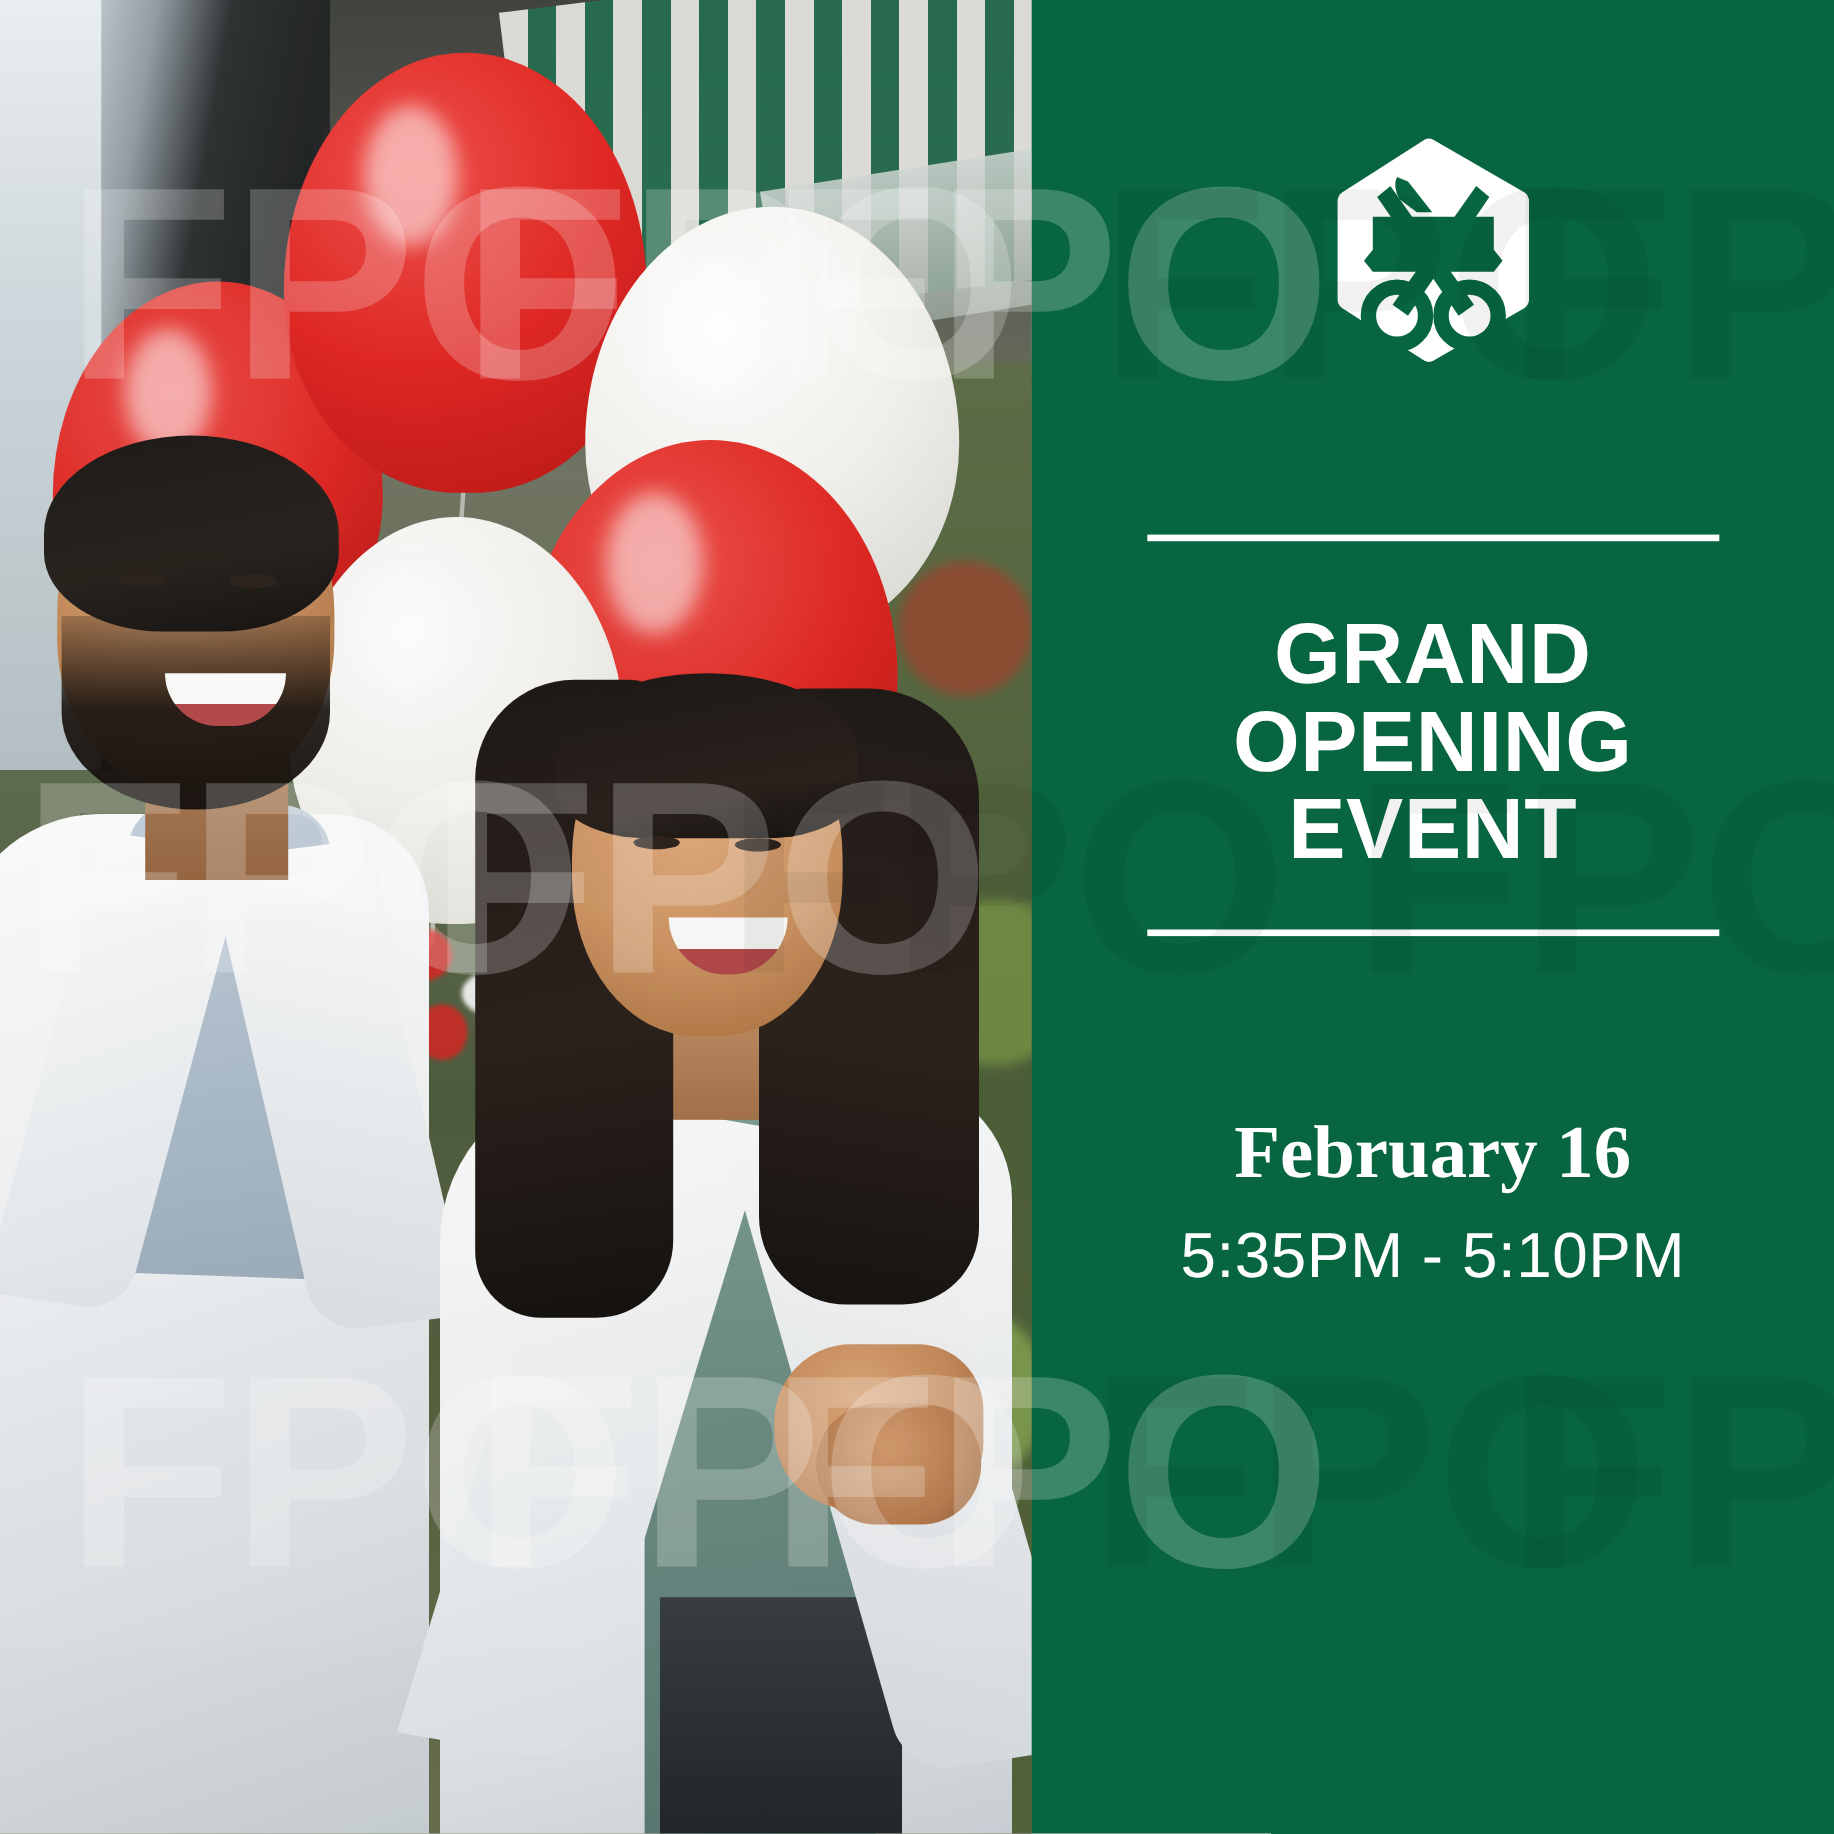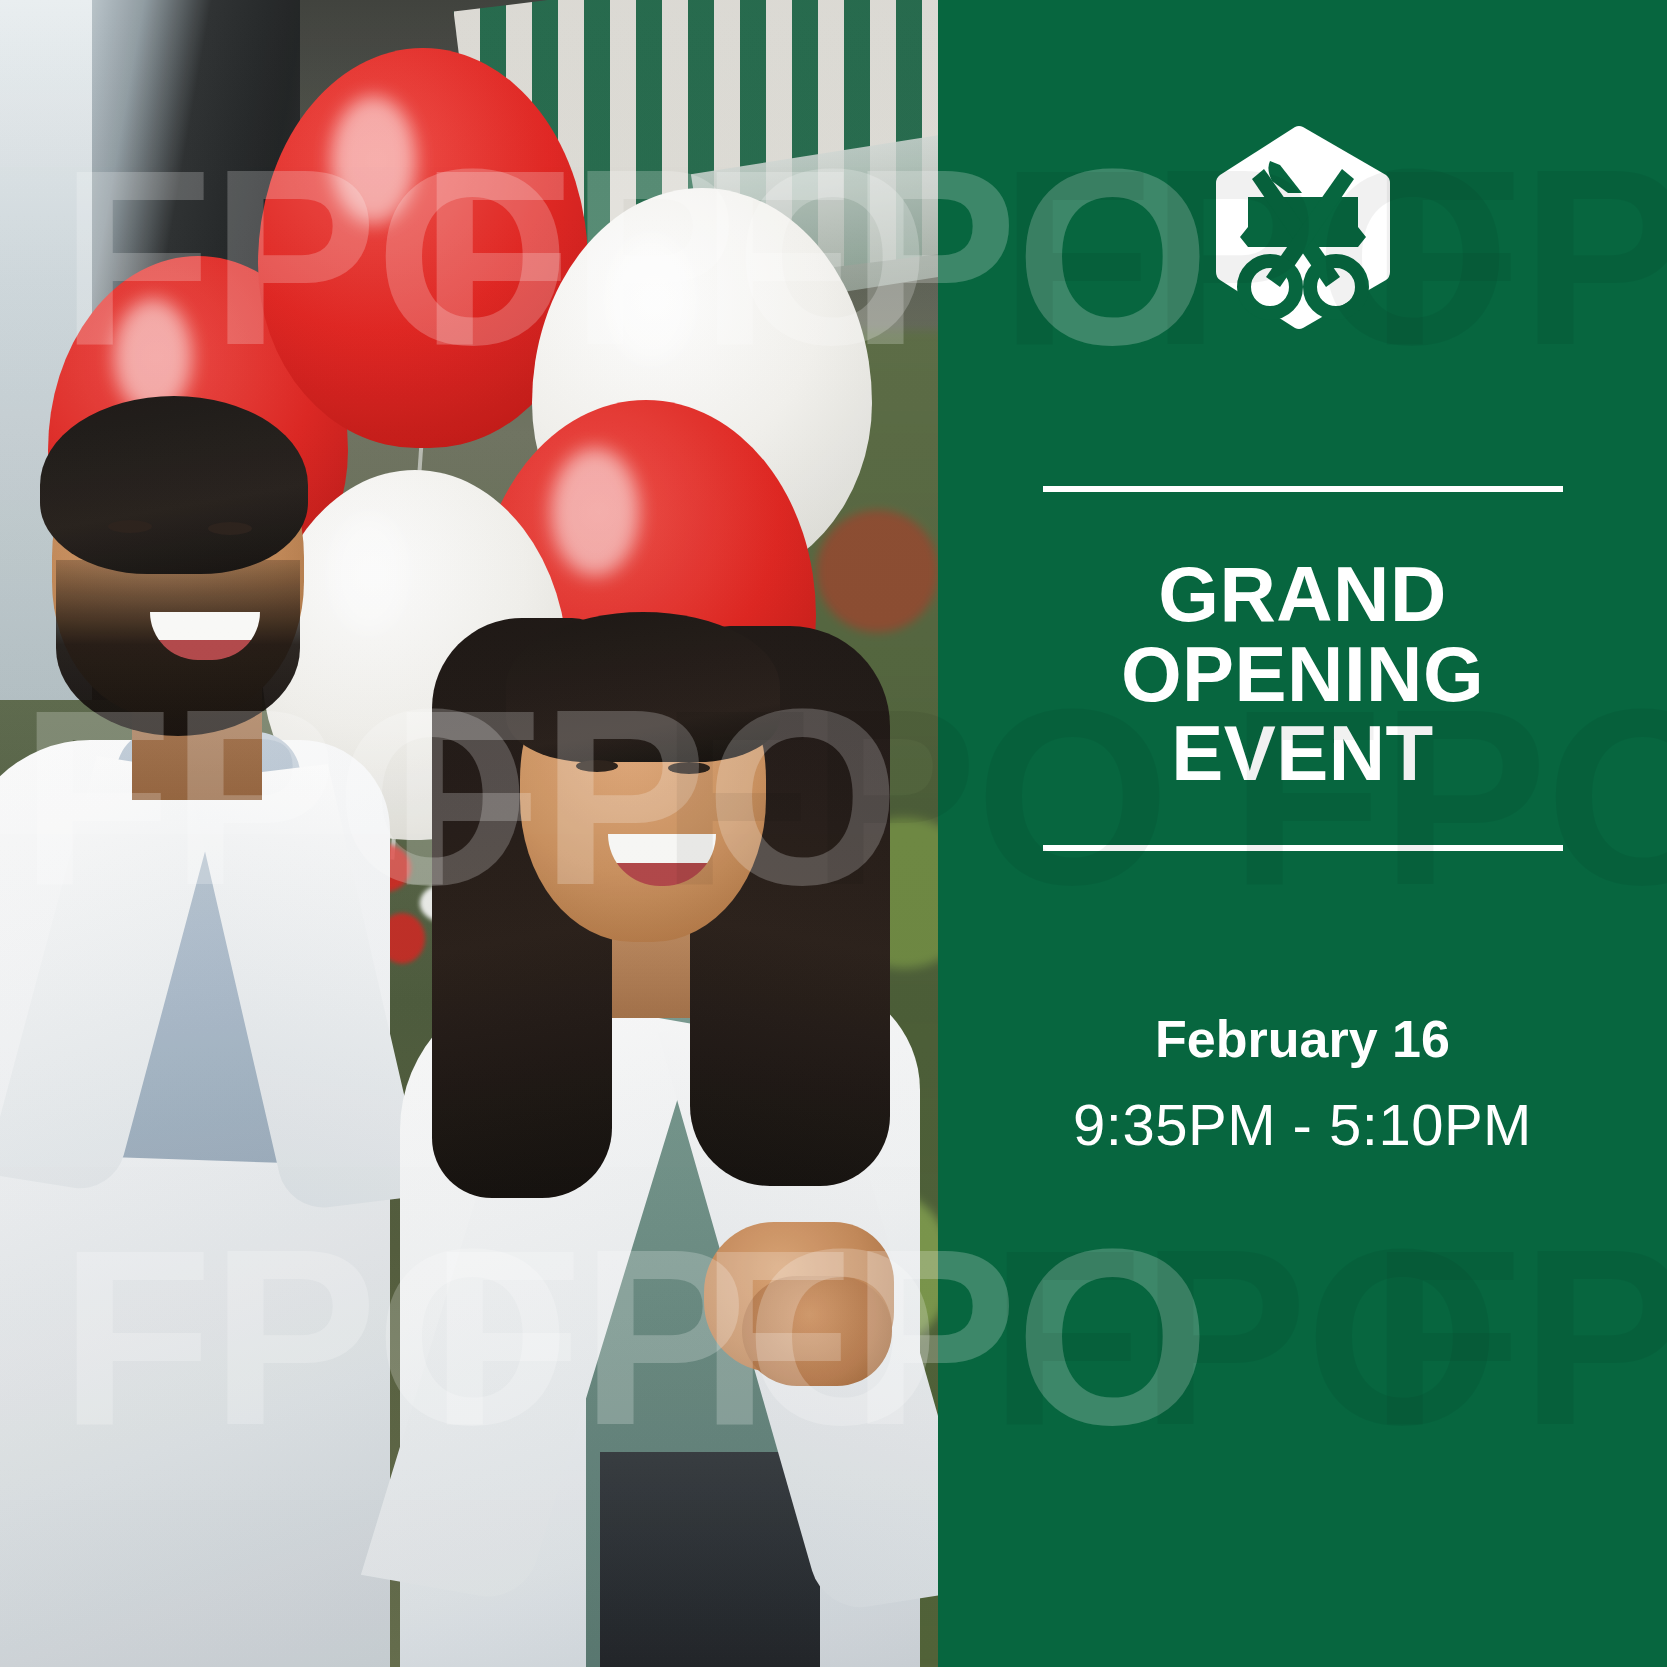--- a/index.html
+++ b/index.html
@@ -267,23 +267,23 @@
     font-size: 78px;
     line-height: 1.02;
     letter-spacing: .5px;
     text-align: center;
     text-transform: uppercase;
   }
 
   .date-line {
     margin-top: 150px;
     color: #ffffff;
-    font-family: Liberation Sans, sans-serif;
+    font-family: Liberation Serif, serif;
     font-weight: 700;
-    font-size: 52px;
+    font-size: 68px;
     line-height: 1.05;
     text-align: center;
   }
   .time-line {
     margin-top: 18px;
     color: #ffffff;
     font-family: "Liberation Sans", sans-serif;
     font-weight: 400;
     font-size: 58px;
     line-height: 1.05;
@@ -402,21 +402,21 @@
 
     <div class="headline">
       <div>GRAND</div>
       <div>OPENING</div>
       <div>EVENT</div>
     </div>
 
     <div class="rule rule-bottom"></div>
 
     <div class="date-line">February 16</div>
-    <div class="time-line">9:35PM - 5:10PM</div>
+    <div class="time-line">5:35PM - 5:10PM</div>
 
   </div>
 
   <div class="fpo-wrap" id="fpo-wrap">
       <div class="fpo" style="left: 60px; top: 150px; font-size: 250px;">FPO</div>
       <div class="fpo" style="left: 420px; top: 150px; font-size: 250px;">FPO</div>
       <div class="fpo" style="left: 700px; top: 150px; font-size: 250px;">FPO</div>
       <div class="fpo dark" style="left: 1000px; top: 150px; font-size: 250px;">FPO</div>
       <div class="fpo dark" style="left: 1370px; top: 150px; font-size: 250px;">FPO</div>
       <div class="fpo" style="left: 20px; top: 690px; font-size: 250px;">FPO</div>

